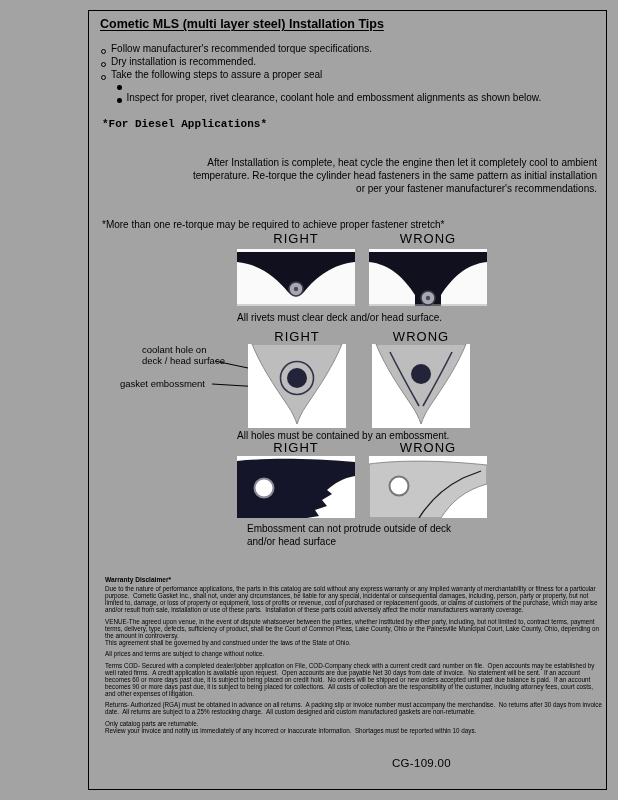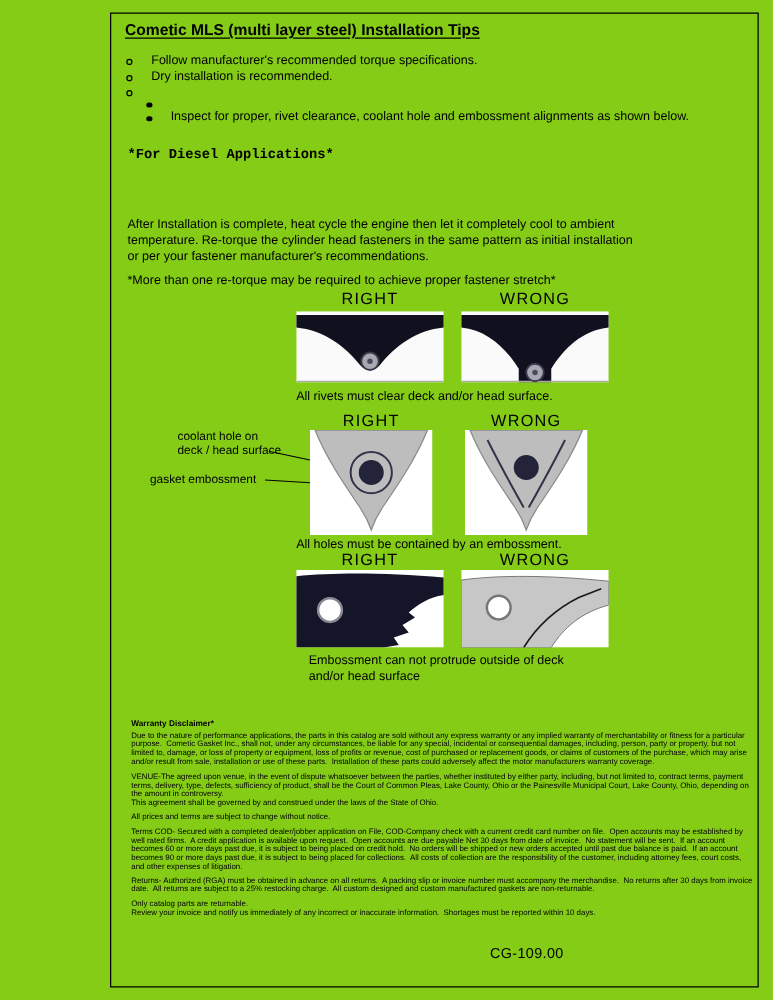--- a/index.html
+++ b/index.html
@@ -1,22 +1,22 @@
 <!DOCTYPE html>
 <html><head>
 <meta charset="utf-8">
 <style>
   * { margin:0; padding:0; box-sizing:border-box; }
   html,body { background:#fff; }
   body { font-family:"Liberation Sans", sans-serif; color:#000; }
-  .page { position:relative; width:618px; height:800px; background:#84cc16; overflow:hidden; }
+  .page { position:relative; width:618px; height:800px; background:#a3a3a3; overflow:hidden; }
   .abs { position:absolute; }
   .border-box { position:absolute; left:88px; top:10px; width:519px; height:780px; border:1.5px solid #000; }
   .title { font-size:12.5px; font-weight:bold; text-decoration:underline; text-underline-offset:2px; white-space:nowrap; }
-  .brow { display:flex; align-items:center; font-size:10px; line-height:11px; margin-bottom:2px;gap:10px; }
+  .brow { display:flex; align-items:flex-end; font-size:10px; line-height:11px; margin-bottom:2px; }
   .brow.sub { margin-left:16px; }
   .b1 { width:5px; height:5px; border:1px solid #000; border-radius:50%; margin:2.5px 5px 0 0; flex:none; }
   .b2 { width:4.5px; height:4.5px; background:#000; border-radius:50%; margin:3px 5px 0 0; flex:none; }
   .h2 { font-size:11px; font-weight:bold;font-family:Liberation Mono, monospace; }
   .para { font-size:10px; line-height:13px; white-space:pre-wrap; }
   .collabel { font-size:13px; letter-spacing:1px; text-align:center; }
   .caption { font-size:10px; line-height:13px; white-space:pre-wrap; }
   .callout { font-size:9.5px; line-height:11px; white-space:nowrap; }
   .disc { left:105px; top:576px; width:497px; font-size:6.3px; line-height:7px; }
   .disc-h { font-size:6.6px; font-weight:bold; margin-bottom:2px; }
@@ -36,32 +36,33 @@
     <div class="brow">
       <span class="b1"></span>
       <span>Follow manufacturer's recommended torque specifications.</span>
     </div>
     <div class="brow">
       <span class="b1"></span>
       <span>Dry installation is recommended.</span>
     </div>
     <div class="brow">
       <span class="b1"></span>
+      <span>Take the following steps to assure a proper seal</span>
     </div>
     <div class="brow sub">
       <span class="b2"></span>
     </div>
     <div class="brow sub">
       <span class="b2"></span>
       <span>Inspect for proper, rivet clearance, coolant hole and embossment alignments as shown below.</span>
     </div>
   </div>
 
   <div class="abs h2" style="left:102px; top:118px;">*For Diesel Applications*</div>
-  <div class="abs para" style="left:102px; top:173px; width:495px;">After Installation is complete, heat cycle the engine then let it completely cool to ambient
+  <div class="abs para" style="left:102px; top:156px; width:495px;text-align:right;">After Installation is complete, heat cycle the engine then let it completely cool to ambient
 temperature. Re-torque the cylinder head fasteners in the same pattern as initial installation
 or per your fastener manufacturer's recommendations.</div>
   <div class="abs para" style="left:102px; top:218px; width:495px;">*More than one re-torque may be required to achieve proper fastener stretch*</div>
 
   <div class="abs collabel" style="left:237px; top:231px; width:118px;">RIGHT</div>
   <div class="abs collabel" style="left:369px; top:231px; width:118px;">WRONG</div>
 
   <div class="abs" style="left:237px; top:249px;">
     <svg width="118" height="57" viewBox="0 0 118 57">
       <rect x="0" y="0" width="118" height="57" fill="#fafafa"></rect>

